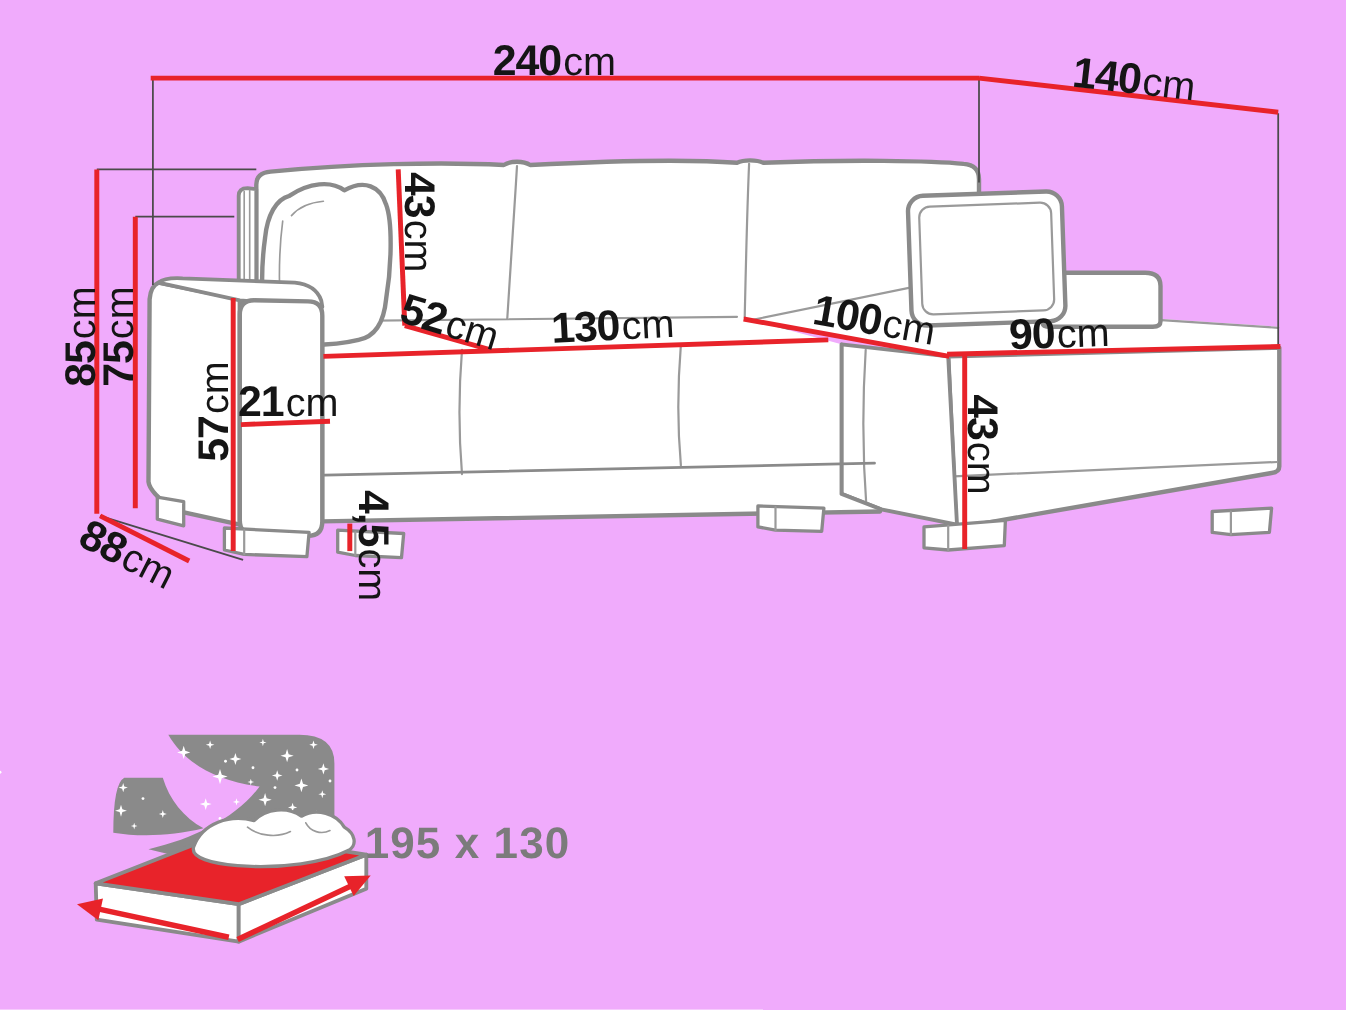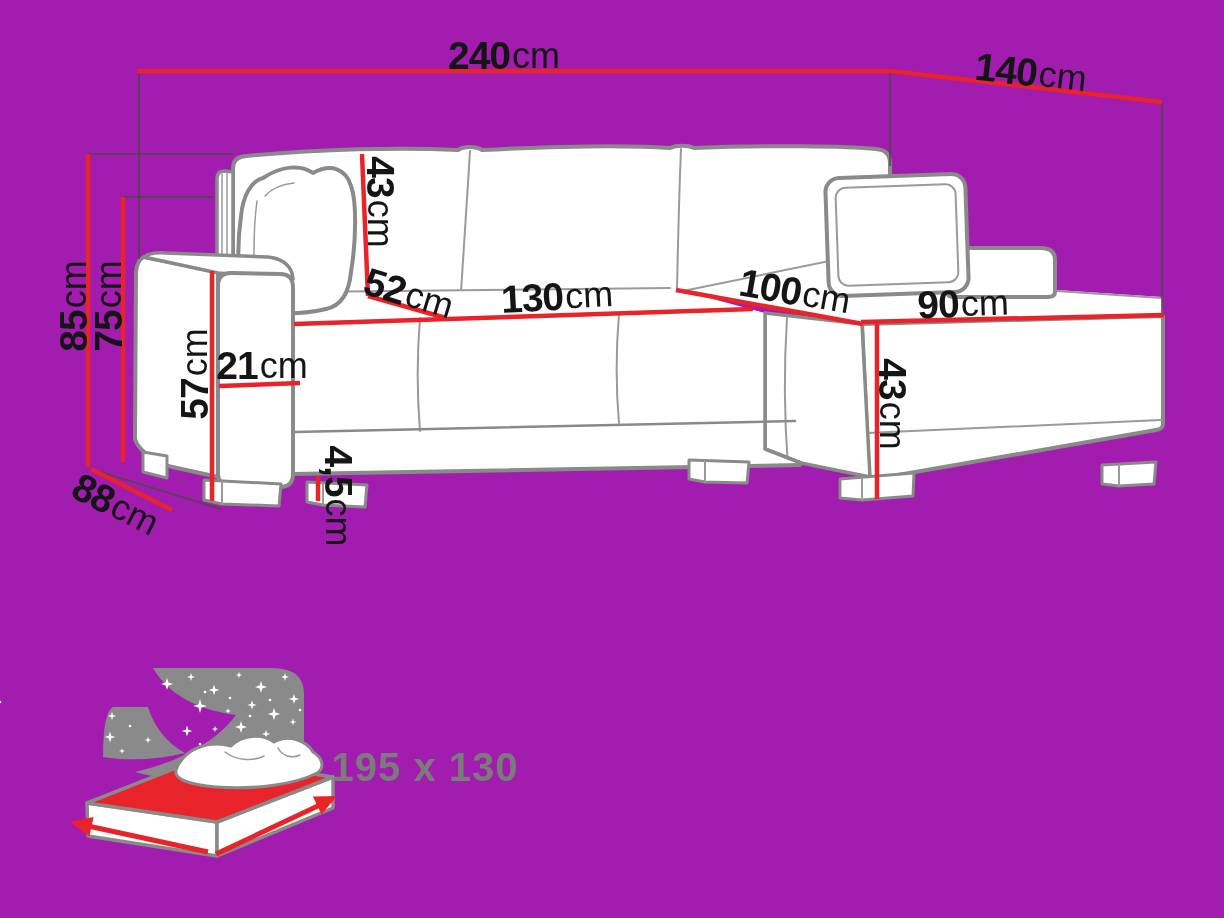--- a/index.html
+++ b/index.html
@@ -1,16 +1,16 @@
 <!DOCTYPE html>
 <html><head>
 <meta charset="utf-8">
 <style>
   html,body{margin:0;padding:0;background:#ffffff;}
-  .stage{position:relative;width:1224px;height:918px;background:#a21caf;overflow:hidden;
+  .stage{position:relative;width:1224px;height:918px;background:#f0abfc;overflow:hidden;
          font-family:"Liberation Sans",sans-serif;}
   svg{display:block;}
   .out{fill:#ffffff;stroke:#8a8a8a;stroke-width:4;stroke-linejoin:round;stroke-linecap:round;}
   .out35{fill:#ffffff;stroke:#8a8a8a;stroke-width:3.5;stroke-linejoin:round;stroke-linecap:round;}
   .edge{fill:none;stroke:#8a8a8a;stroke-width:4;stroke-linejoin:round;stroke-linecap:round;}
   .edge35{fill:none;stroke:#8a8a8a;stroke-width:3.5;stroke-linecap:round;}
   .thin{fill:none;stroke:#9a9a9a;stroke-width:2;stroke-linecap:round;}
   .thin15{fill:none;stroke:#9a9a9a;stroke-width:1.5;stroke-linecap:round;}
   .fillonly{fill:#ffffff;stroke:none;}
   .leg{fill:#ffffff;stroke:#8a8a8a;stroke-width:3;stroke-linejoin:round;}

